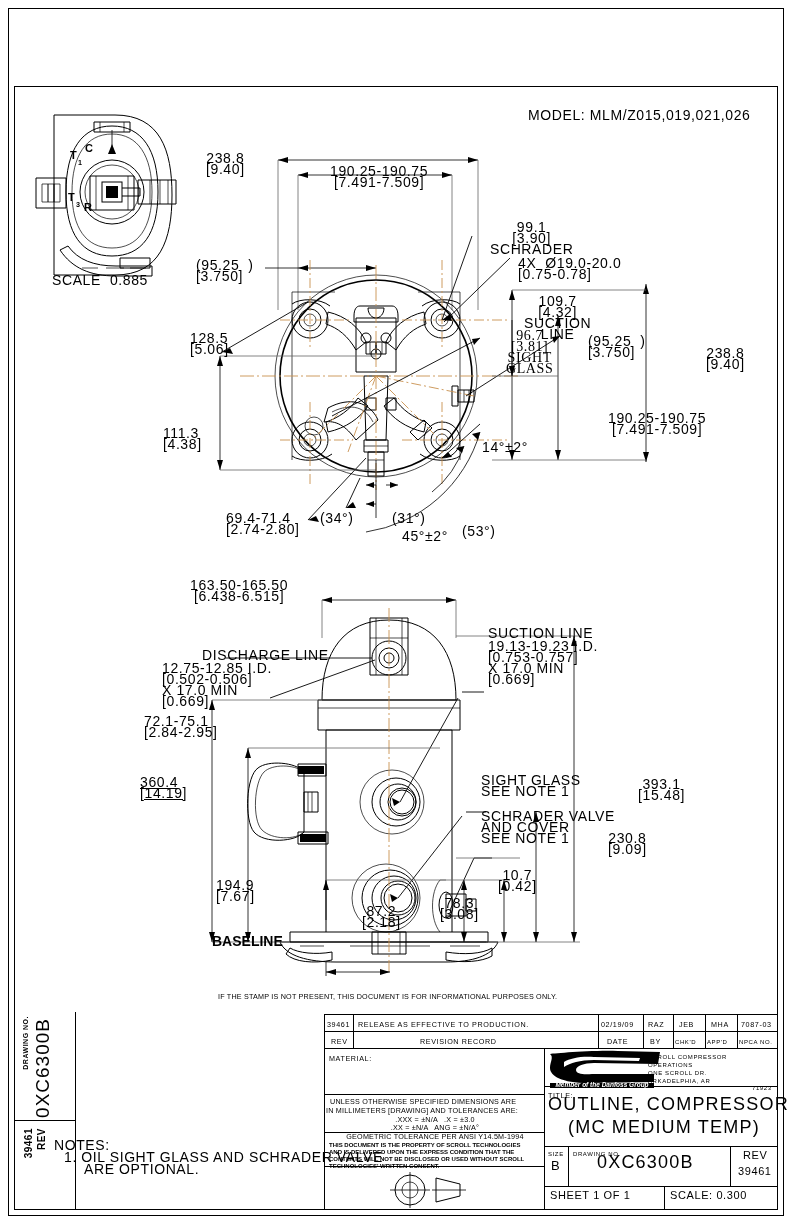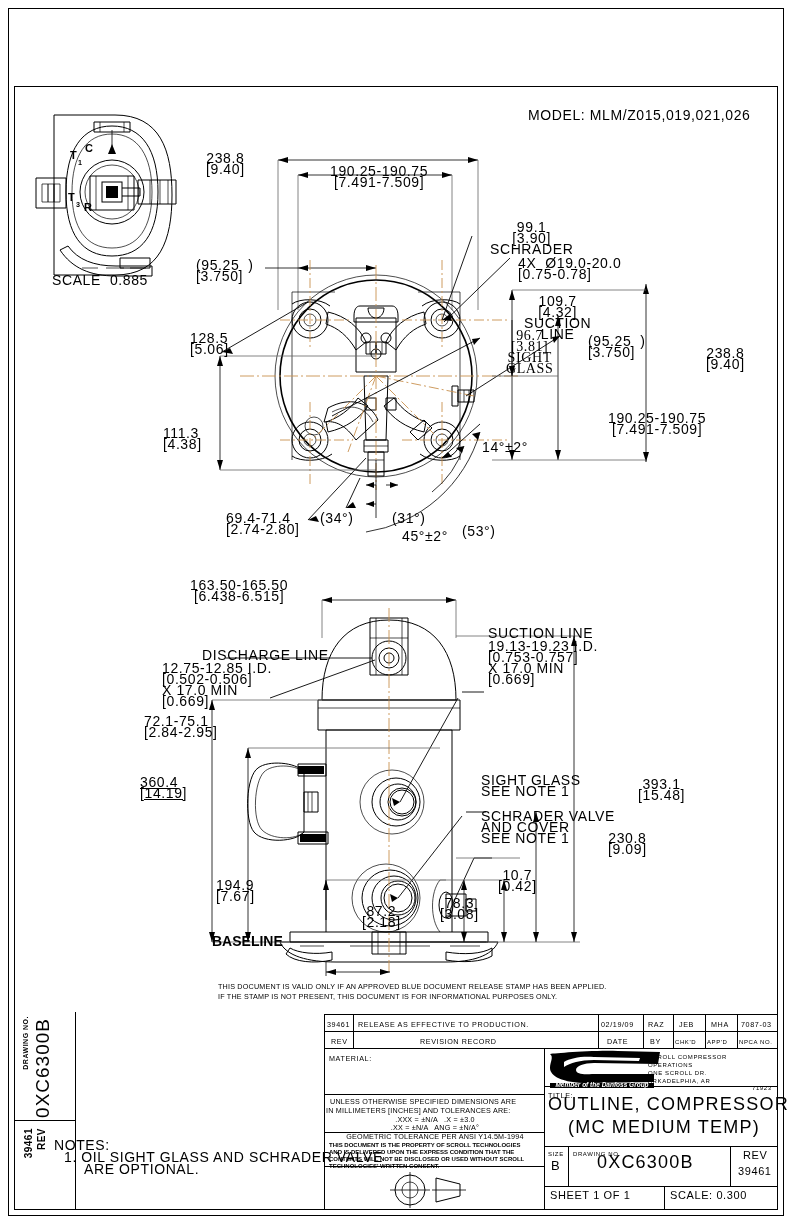--- a/index.html
+++ b/index.html
@@ -440,21 +440,20 @@
   <div class="t t9 ctr" style="left:608px;top:833px;">230.8
 [9.09]</div>
   <div class="t t9 ctr" style="left:498px;top:870px;">10.7
 [0.42]</div>
   <div class="t t9 ctr" style="left:440px;top:898px;">78.3
 [3.08]</div>
   <div class="t t9 ctr" style="left:362px;top:906px;">87.2
 [2.18]</div>
   <div class="t t9 bold" style="left:212px;top:936px;letter-spacing:0px;">BASELINE</div>
 
-  <div class="t t7" style="left:218px;top:982px;letter-spacing:0.2px;line-height:10px;">THIS DOCUMENT IS VALID ONLY IF AN APPROVED BLUE DOCUMENT RELEASE STAMP HAS BEEN APPLIED.</div>
   <div class="t t7" style="left:218px;top:992px;letter-spacing:0.2px;line-height:10px;">IF THE STAMP IS NOT PRESENT, THIS DOCUMENT IS FOR INFORMATIONAL PURPOSES ONLY.</div>
 
   <div class="t t9" style="left:54px;top:1140px;">NOTES:</div>
   <div class="t t9" style="left:64px;top:1152px;">1. OIL SIGHT GLASS AND SCHRADER VALVE</div>
   <div class="t t9" style="left:84px;top:1164px;">ARE OPTIONAL.</div>
 
   <div class="tb" style="left:324px;top:1014px;width:454px;height:196px;"></div>
 
   <div class="tb-line" style="left:324px;top:1031px;width:454px;height:1px;"></div>
   <div class="tb-line" style="left:324px;top:1048px;width:454px;height:1px;"></div>
@@ -489,21 +488,21 @@
   <div class="t t7" style="left:420px;top:1036px;">REVISION RECORD</div>
   <div class="t t7" style="left:607px;top:1036px;">DATE</div>
   <div class="t t7" style="left:650px;top:1036px;">BY</div>
   <div class="t t6" style="left:675px;top:1037px;">CHK'D</div>
   <div class="t t6" style="left:707px;top:1037px;">APP'D</div>
   <div class="t t6" style="left:739px;top:1037px;">NPCA NO.</div>
 
   <div class="t t7" style="left:329px;top:1053px;">MATERIAL:</div>
 
   <div class="t t7" style="left:330px;top:1096px;letter-spacing:0.2px;">UNLESS OTHERWISE SPECIFIED DIMENSIONS ARE</div>
-  <div class="t t7" style="left:326px;top:1105px;letter-spacing:0.2px;">IN MILLIMETERS [INCHES] AND TOLERANCES ARE:</div>
+  <div class="t t7" style="left:326px;top:1105px;letter-spacing:0.2px;">IN MILLIMETERS [DRAWING] AND TOLERANCES ARE:</div>
   <div class="t t7 ctr" style="left:350px;top:1114px;width:170px;letter-spacing:0.2px;">.XXX = ±N/A   .X = ±3.0</div>
   <div class="t t7 ctr" style="left:350px;top:1122px;width:170px;letter-spacing:0.2px;">.XX = ±N/A   ANG = ±N/A°</div>
   <div class="t t7 ctr" style="left:329px;top:1131px;width:212px;letter-spacing:0.2px;">GEOMETRIC TOLERANCE PER ANSI Y14.5M-1994</div>
 
   <div class="t t6 bold" style="left:329px;top:1142px;letter-spacing:0px;line-height:7.5px;">THIS DOCUMENT IS THE PROPERTY OF SCROLL TECHNOLOGIES</div>
   <div class="t t6 bold" style="left:329px;top:1149px;letter-spacing:0px;line-height:7.5px;">AND IS DELIVERED UPON THE EXPRESS CONDITION THAT THE</div>
   <div class="t t6 bold" style="left:329px;top:1156px;letter-spacing:0px;line-height:7.5px;">CONTENTS WILL NOT BE DISCLOSED OR USED WITHOUT SCROLL</div>
   <div class="t t6 bold" style="left:329px;top:1163px;letter-spacing:0px;line-height:7.5px;">TECHNOLOGIES' WRITTEN CONSENT.</div>
 
   <svg width="120" height="40" style="left:386px;top:1170px;">

